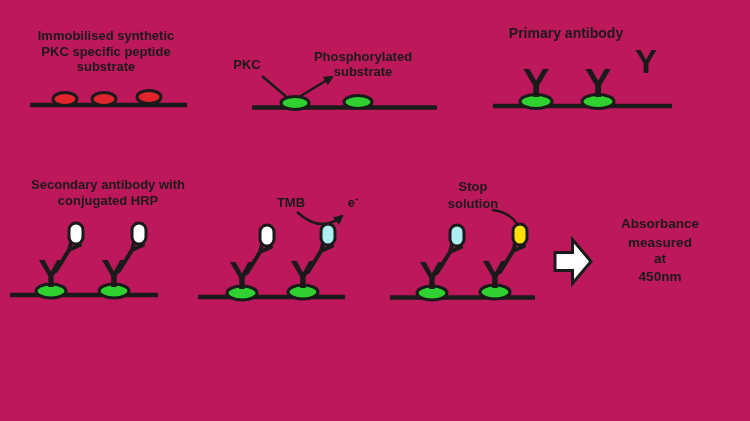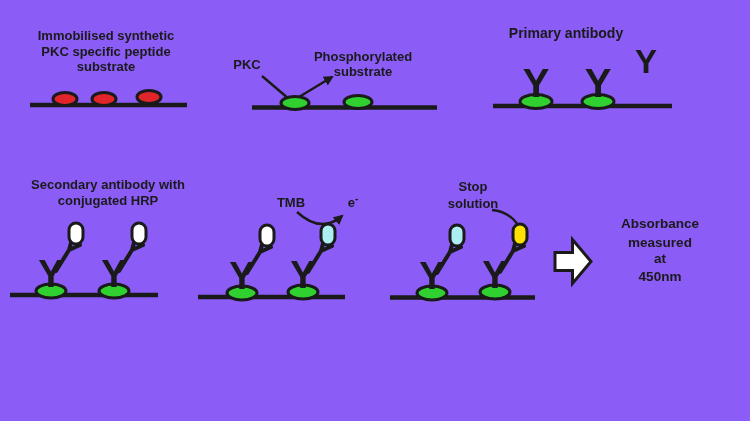--- a/index.html
+++ b/index.html
@@ -1,17 +1,17 @@
 <!DOCTYPE html>
 <html><head>
 <meta charset="utf-8">
 <style>
   html,body { margin:0; padding:0; background:#ffffff; }
   .stage {
-    position:relative; width:750px; height:421px; background:#8b5cf6;
+    position:relative; width:750px; height:421px; background:#be185d;
     font-family:"Liberation Sans", sans-serif; overflow:hidden;
   }
   svg { display:block; }
   .lbl  { font:bold 13px "Liberation Sans", sans-serif; fill:#1a1a1a; text-anchor:middle; }
   .sup  { font-size:10px; }
   .abY  { font:bold 38px "Liberation Sans", sans-serif; fill:#1a1a1a; text-anchor:middle; }
   .abY3 { font:bold 40px "Liberation Sans", sans-serif; fill:#1a1a1a; text-anchor:middle; }
   .abYf { font:bold 33px "Liberation Sans", sans-serif; fill:#1a1a1a; text-anchor:middle; }
   .base { stroke:#1a1a1a; stroke-width:4.5; }
   .ink3 { stroke:#1a1a1a; stroke-width:3; }

